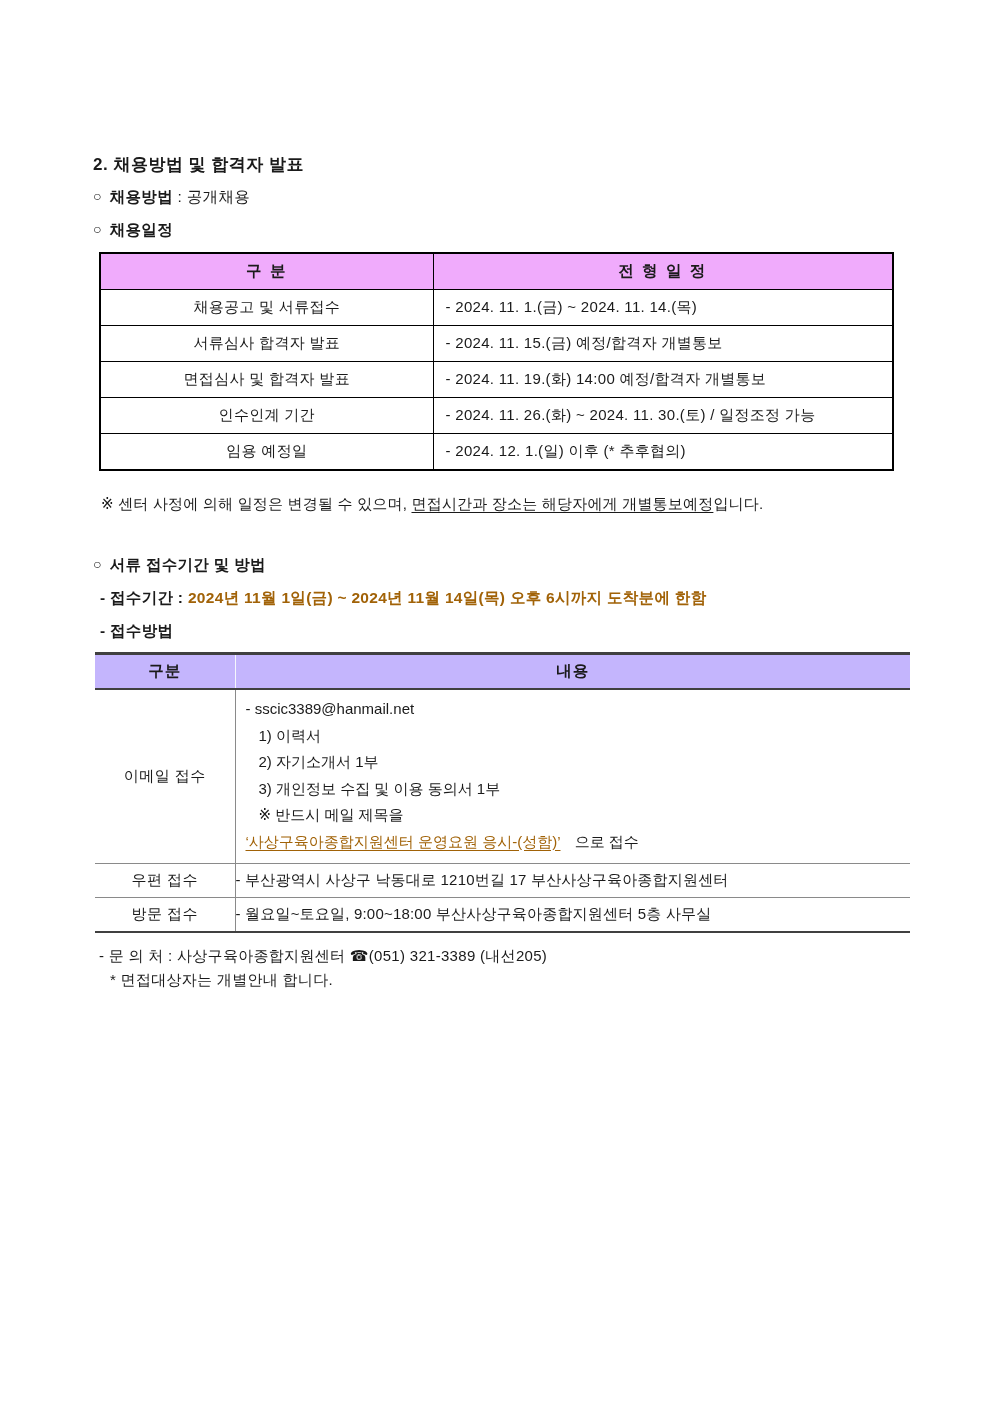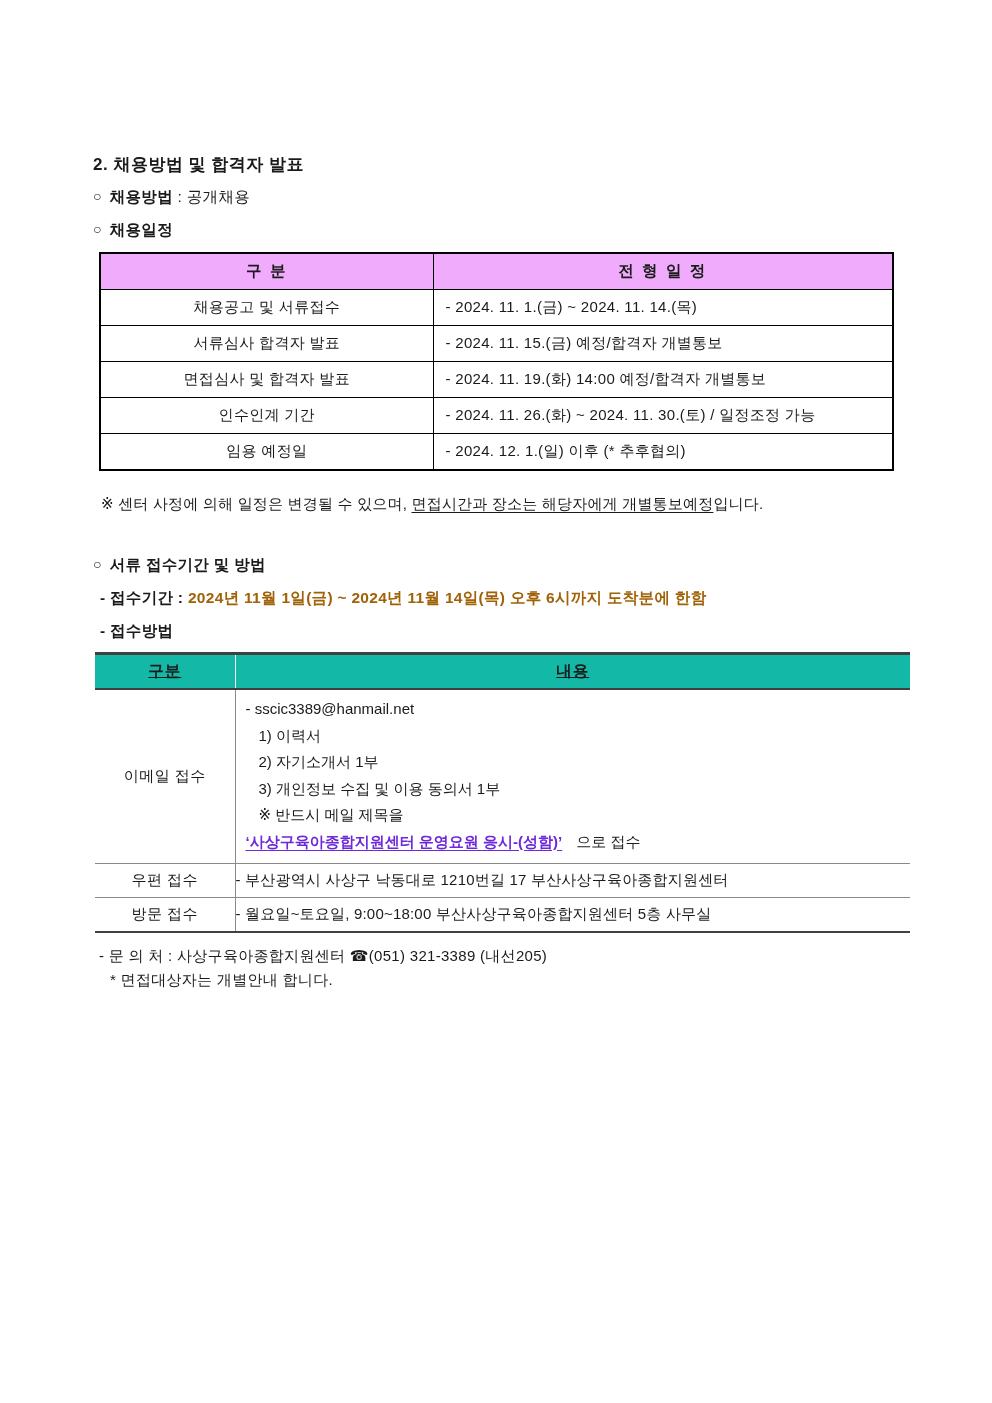--- a/index.html
+++ b/index.html
@@ -50,32 +50,32 @@
     border-collapse:collapse;
     width:815px;
     margin:9px 0 0 2px;
     font-size:15px;
     border-top:3px solid #404040;
     border-bottom:2.5px solid #404040;
     table-layout:fixed;
   }
   .t2 col.c1{width:140px;}
   .t2 th{
-    background:#14b8a6;font-weight:bold;height:33px;padding:0;
-    border-bottom:2.5px solid #404040;font-size:15.5px;letter-spacing:1px;text-decoration:underline;
+    background:#c4b5fd;font-weight:bold;height:33px;padding:0;
+    border-bottom:2.5px solid #404040;font-size:15.5px;letter-spacing:1px;
   }
   .t2 th.lblh{border-right:1px solid #f5f7fc;}
   .t2 td{border-top:1px solid #8a8a8a;padding:0;}
   .t2 tr.first td{border-top:none;}
   .t2 td.lbl{text-align:center;border-right:1px solid #8a8a8a;letter-spacing:.5px;}
   .t2 td.val{padding-left:0;height:33px;letter-spacing:.2px;}
   .t2 td.email-cell{padding:6px 6px 8px 10px;line-height:26.5px;}
   .email-cell .ln{display:block;}
   .email-cell .ln.num{padding-left:13px;}
-  .mail-subject{color:#6d28d9;font-weight:bold;text-decoration:underline;text-underline-offset:3px;}
+  .mail-subject{color:#a16207;font-weight:normal;text-decoration:underline;text-underline-offset:3px;}
   .after-subject{margin-left:10px;}
 
   
   .footer-contact{font-size:15px;margin:14px 0 0 6px;letter-spacing:.3px;}
   .footer-note{font-size:15px;margin:5px 0 0 17px;letter-spacing:.3px;}
 </style>
 </head>
 <body>
 
 <div class="page">

